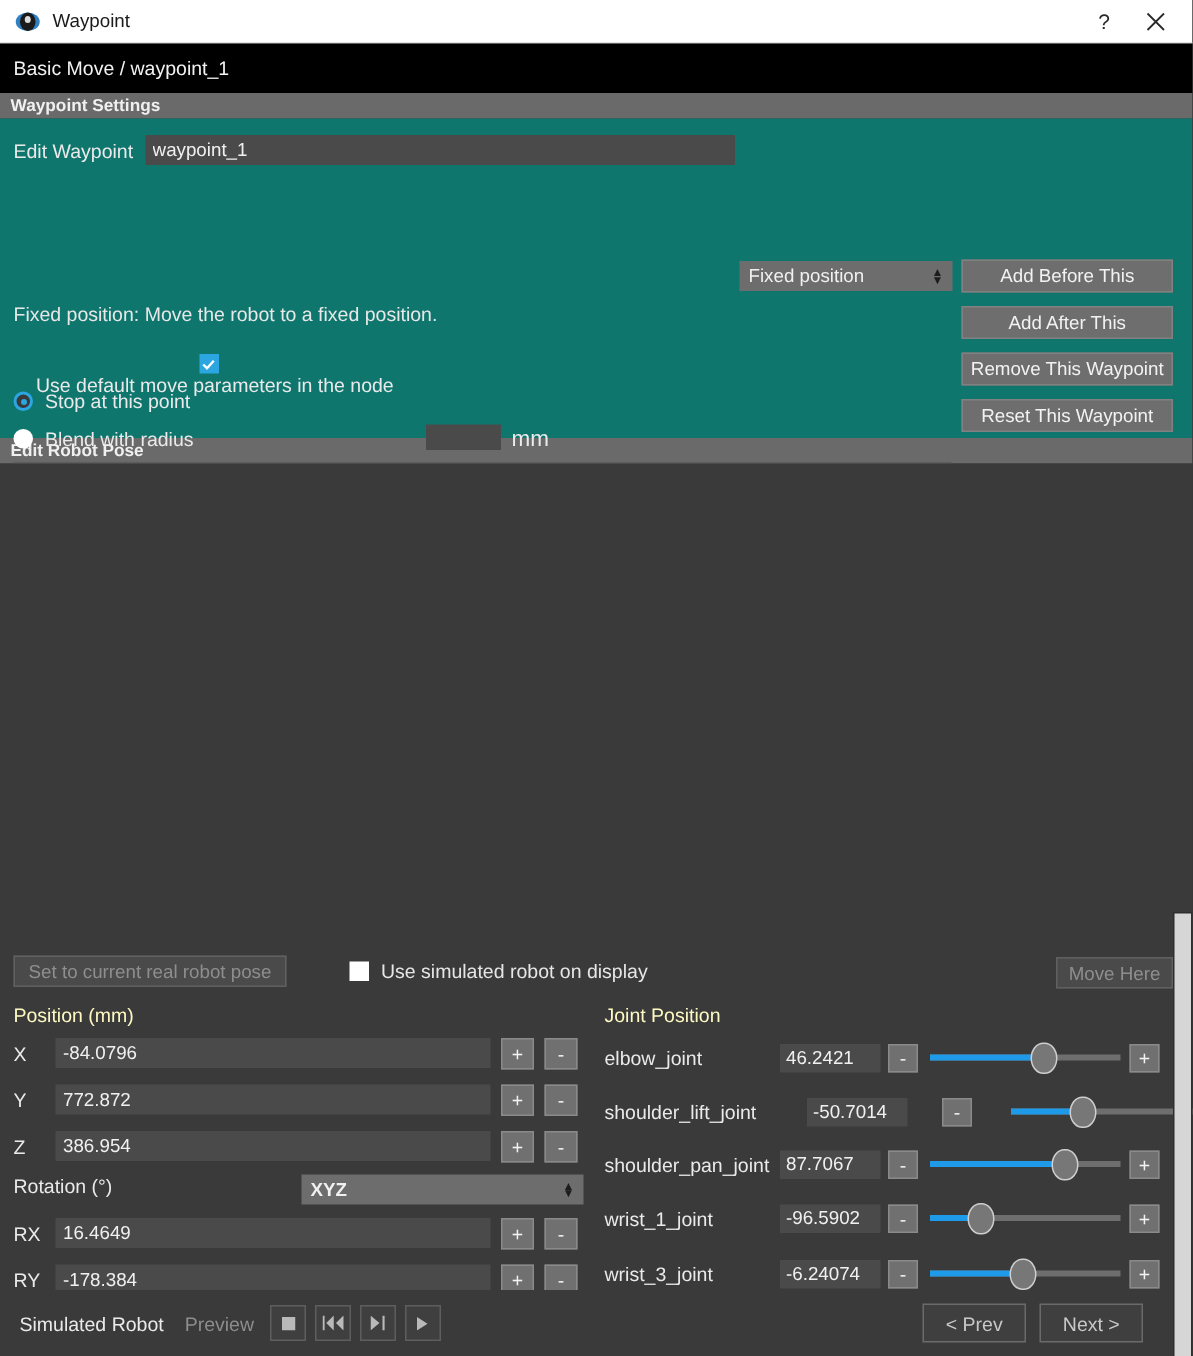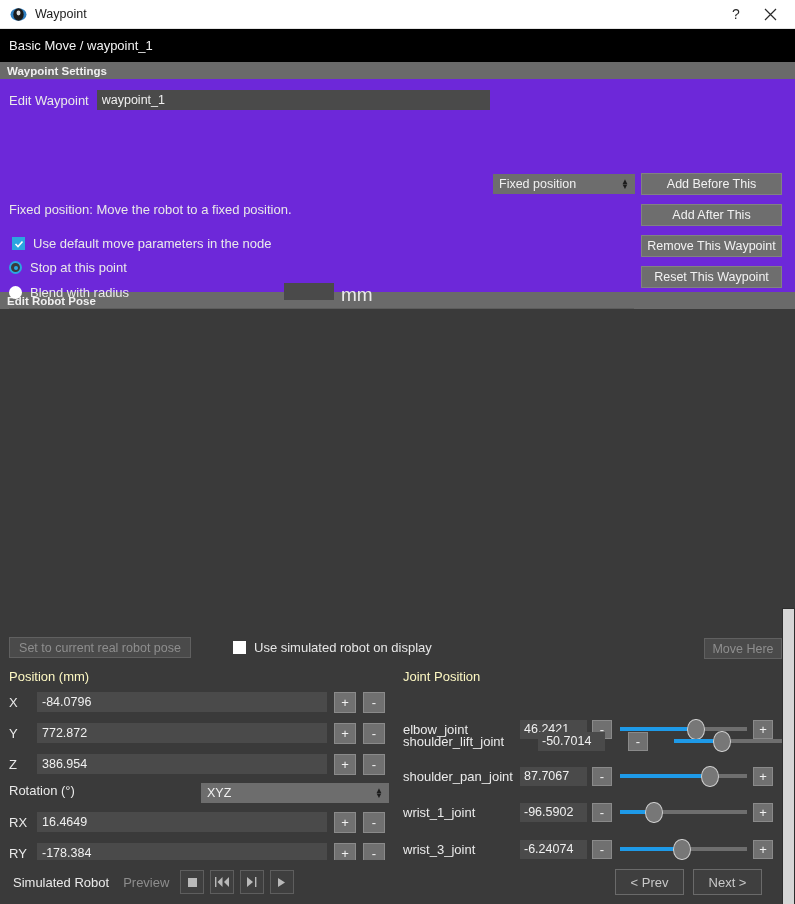--- a/index.html
+++ b/index.html
@@ -34,21 +34,21 @@
     padding-left: 9px; color: #f2f2f2; font-size: 13px;
   }
 
   
   .sec-head {
     height: 17px; background: #6a6a6a; display: flex; align-items: center;
     padding-left: 7px; font-size: 11.5px; color: #f0f0f0; font-weight: bold;
   }
 
   
-  .ws-body { position: relative; height: 213px; background: #6d28d9; }
+  .ws-body { position: relative; height: 213px; background: #0f766e; }
 
   .row-edit { position: absolute; left: 9px; top: 11px; display: flex; align-items: center; }
   .row-edit .lbl { font-size: 13px; color: #eaeaea; margin-right: 8px; }
   .field {
     background: #4a4a4a; border: none; height: 20px; color: #f0f0f0;
     font-family: "Liberation Sans", sans-serif; font-size: 12.5px;
     padding: 0 5px; outline: none;
   }
   #waypoint-name-field { width: 393px; }
 
@@ -69,29 +69,29 @@
     align-items: center; justify-content: center;
   }
   .chk svg { display: block; }
   .radio { width: 13px; height: 13px; border-radius: 50%; background: #ffffff; position: relative; }
   .radio.sel { background: #3a3a3a; border: 2px solid #2ba6e0; }
   .radio.sel::after {
     content: ""; position: absolute; left: 2.5px; top: 2.5px;
     width: 4px; height: 4px; border-radius: 50%; background: #2ba6e0;
   }
 
-  #row-usedefault { left: 12px; top: 157px; }
+  #row-usedefault { left: 24px; top: 157px; flex-direction: column; }
   #row-stop { left: 9px; top: 181px; }
   #row-blend { left: 9px; top: 206px; }
 
   #blend-radius-field {
     position: absolute; left: 284px; top: 204px; width: 50px; height: 17px;
     background: #4a4a4a;
   }
-  #blend-unit { position: absolute; left: 341px; top: 205px; font-size: 19px; color: #eaeaea; }
+  #blend-unit { position: absolute; left: 341px; top: 205px; font-size: 15px; color: #eaeaea; }
 
   .adv {
     position: absolute; left: 9px; top: 229px; width: 625px; height: 19px;
     background: #5c5c5c; display: flex; align-items: center; padding-left: 8px;
     font-size: 12.5px; color: #f0f0f0; cursor: default;
   }
   .adv .tri {
     width: 0; height: 0; border-left: 6px solid #f0f0f0;
     border-top: 4px solid transparent; border-bottom: 4px solid transparent;
     margin-right: 9px;
@@ -136,21 +136,21 @@
     color: #f2f2f2; font-size: 13px; display: flex; align-items: center;
     justify-content: center; cursor: default; margin-left: 7px;
   }
   .pos-row .sq-btn:first-of-type { margin-left: 7px; }
 
   #rotation-row { position: absolute; left: 9px; top: 474px; display: flex; align-items: center; width: 381px; }
   #rotation-row .axis { font-size: 13px; color: #eaeaea; }
   .dd2 {
     position: absolute; left: 201px; top: 474px; width: 188px; height: 20px;
     background: #6d6d6d; color: #f0f0f0; font-size: 12.5px;
-    display: flex; align-items: center; padding: 0 6px; cursor: default;
+    display: flex; align-items: center; padding: 0 6px; cursor: default; font-weight: bold;
   }
   .dd2 .dd-arrows { margin-left: auto; display: flex; flex-direction: column; line-height: 5px; font-size: 8px; color: #1c1c1c; }
 
   
   .joint-row { position: absolute; left: 403px; display: flex; align-items: center; height: 22px; }
   .joint-row .jname { width: 117px; font-size: 13px; color: #eaeaea; }
   .joint-row .jval {
     width: 67px; height: 19px; background: #4a4a4a; color: #f0f0f0;
     font-size: 12.5px; display: flex; align-items: center; padding-left: 4px;
   }
@@ -340,21 +340,21 @@
     </div>
     <div class="dd2">
       <span>XYZ</span>
       <span class="dd-arrows">
         <span>▲</span>
           <span>▼</span>
       </span>
     </div>
 
     <div id="joint-rows">
-        <div class="joint-row" style="top: 385px; margin-top: 24px;">
+        <div class="joint-row" style="top: 385px;">
           <span class="jname">elbow_joint</span>
           <span class="jval">46.2421</span>
           <span class="jbtn jminus">-</span>
           <span class="slider">
             <span class="track"></span>
             <span class="fill" style="width:60%"></span>
             <span class="handle" style="left:60%"></span>
           </span>
           <span class="jbtn jplus">+</span>
         </div>

